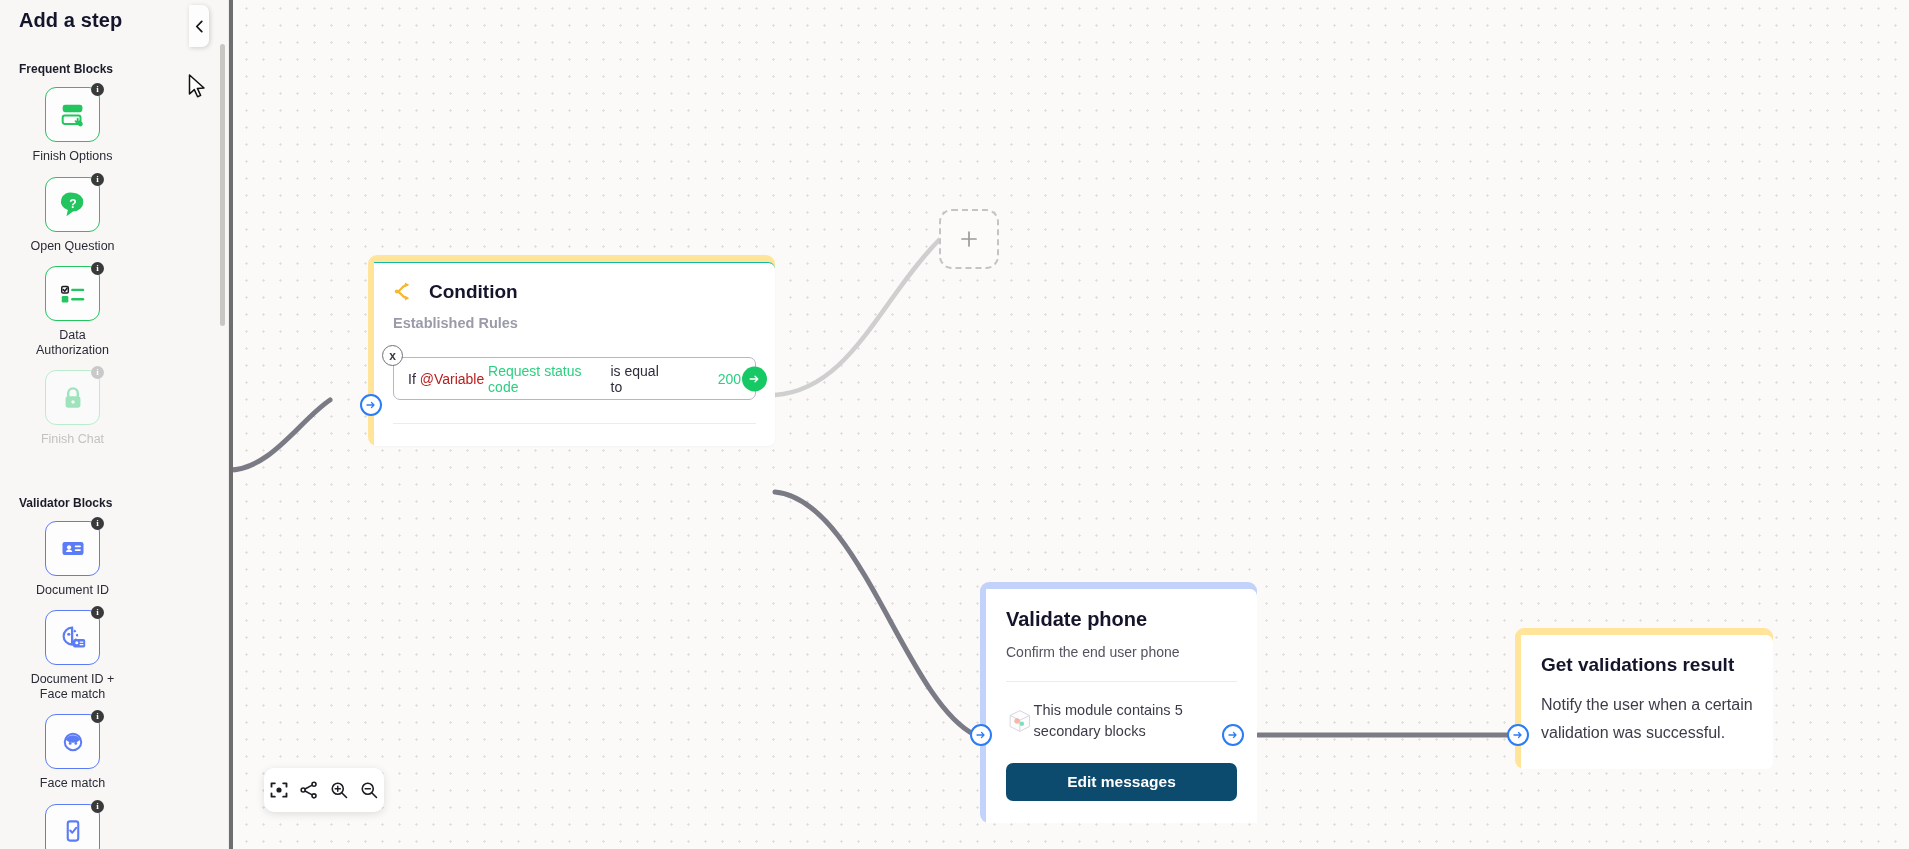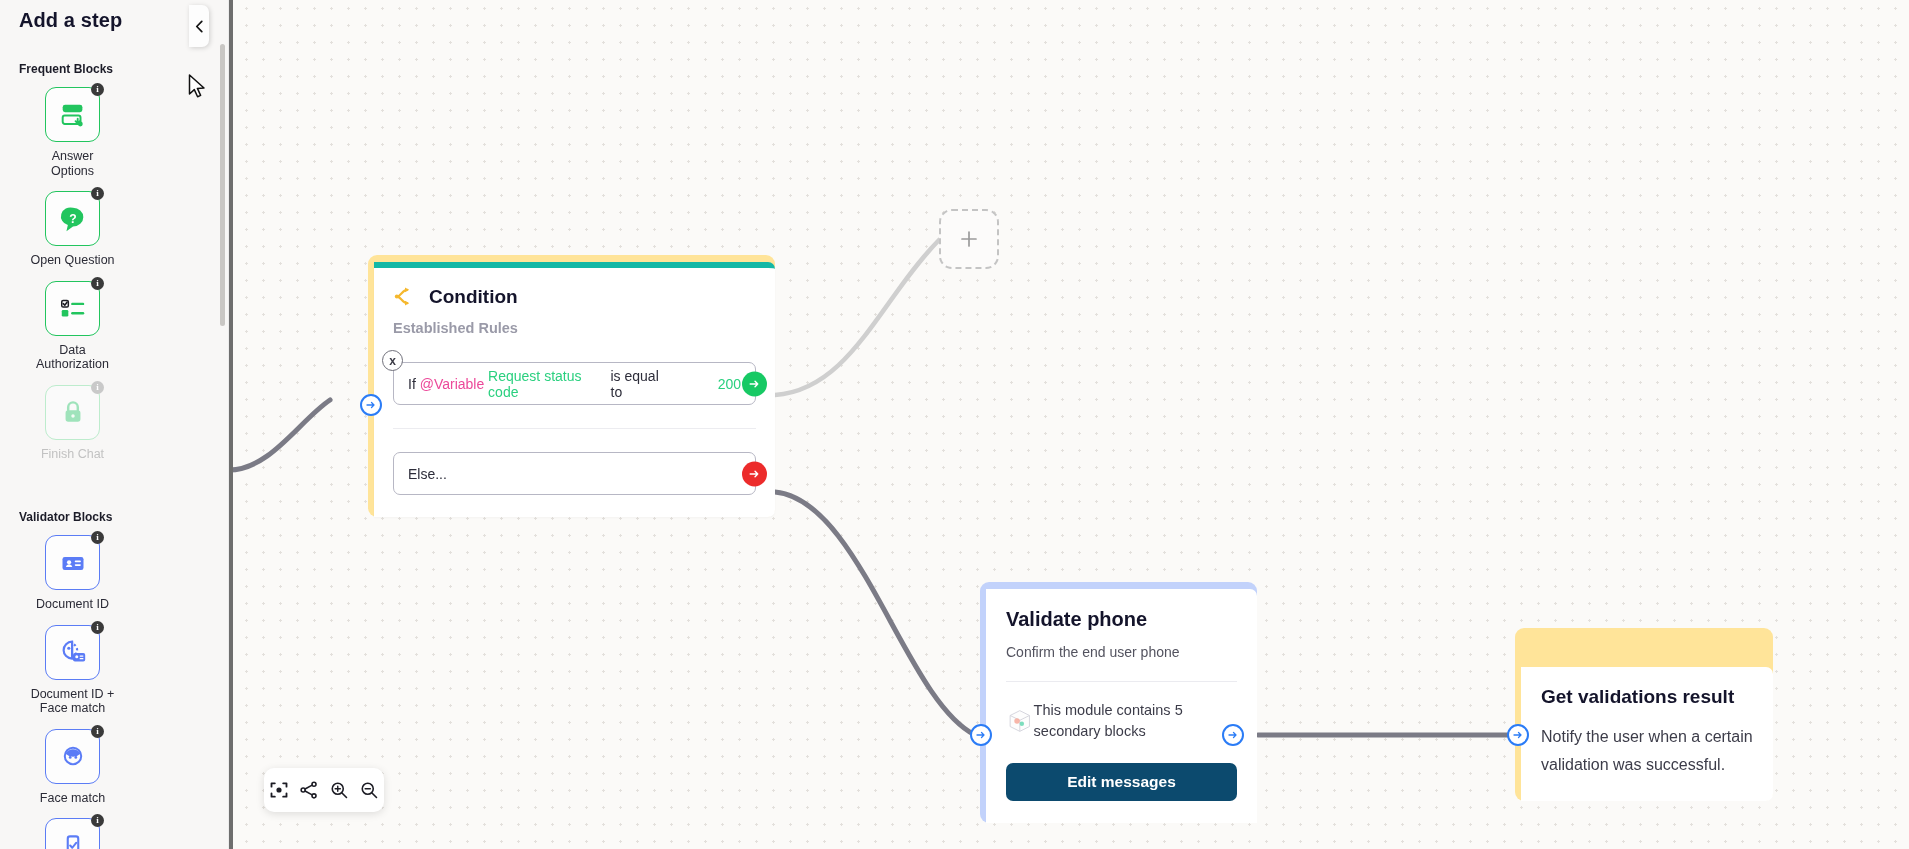--- a/index.html
+++ b/index.html
@@ -88,21 +88,21 @@
   
   .node { position: absolute; z-index: 10; }
 
   
   .cond {
     left: 368px; top: 255px; width: 407px;
     background: #ffe499; border-radius: 9px; padding-left: 6px; padding-top: 7px;
   }
   .cond-inner {
     background: #fff; border-radius: 0 7px 7px 0;
-    border-top: 6px solid #14b8a6;
+    border-top: 1px solid #14b8a6;
     padding: 17px 19px 22px 19px;
     box-shadow: 0 1px 2px rgba(0,0,0,.03);
   }
   .cond-head { display: flex; align-items: center; gap: 13px; }
   .cond-title { font-size: 19px; font-weight: bold; color: #14142b; }
   .cond-sub { font-size: 14.5px; font-weight: bold; color: #9a9aa8; margin-top: 12px; }
   .rule {
     position: relative; margin-top: 26px;
     border: 1.4px solid #b7b7c4; border-radius: 7px;
     height: 43px; display: flex; align-items: center; padding: 0 14px;
@@ -116,21 +116,21 @@
     display: flex; align-items: center; justify-content: center; line-height: 1;
   }
   .rule .arrow-o {
     position: absolute; right: -12px; top: 50%; transform: translateY(-50%);
     width: 25px; height: 25px; border-radius: 50%;
     display: flex; align-items: center; justify-content: center;
   }
   .arrow-o.green { background: #17c964; }
   .arrow-o.red   { background: #ec2b2b; }
   .tk-if   { color: #2d2d3a; }
-  .tk-var  { color: #ec4899; text-align: center; }
+  .tk-var  { color: #b91c1c; text-align: center; }
   .tk-grn  { color: #2ad07f; }
   .tk-op   { color: #2d2d3a; }
   .tk-val  { color: #2ad07f; margin-left: 44px; }
   .rule-sep { height: 1px; background: #ececf0; margin: 23px 0 0 0; }
   .rule.else { margin-top: 23px; color: #2d2d3a; }
 
   
   .anchor {
     position: absolute; width: 22px; height: 22px; border-radius: 50%;
     background: #fff; border: 2px solid #2b7cf6;
@@ -165,21 +165,21 @@
     font-size: 15.5px; font-weight: bold;
     display: flex; align-items: center; justify-content: center;
     width: 100%; border: none; cursor: pointer;
   }
 
   
   .gvr {
     left: 1515px; top: 628px; width: 258px;
     background: #ffe499; border-radius: 9px; padding-top: 7px; padding-left: 6px;
   }
-  .gvr-inner { background: #fff; border-radius: 0 7px 7px 0; padding: 19px 20px 22px 20px; margin-top: 32px; }
+  .gvr-inner { background: #fff; border-radius: 0 7px 7px 0; padding: 19px 20px 22px 20px; }
   .g-title { font-size: 19px; font-weight: bold; color: #14142b; line-height: 21px; }
   .g-sub { font-size: 16px; color: #3c3c49; margin-top: 16px; line-height: 28px; }
 
   
   .toolbar {
     position: absolute; left: 264px; top: 768px;
     width: 120px; height: 44px; border-radius: 10px;
     background: #fff; box-shadow: 0 2px 9px rgba(0,0,0,.12);
     display: flex; align-items: center; justify-content: space-around;
     z-index: 30;
@@ -233,28 +233,20 @@
         <span class="tk-val">200</span>
         <div class="arrow-o green">
           <svg width="13" height="13" viewBox="0 0 24 24">
             <path d="M4 12 H18 M13 7 L18 12 L13 17" stroke="#fff" stroke-width="2.6" fill="none" stroke-linecap="round" stroke-linejoin="round"></path>
           </svg>
         </div>
       </div>
 
       <div class="rule-sep"></div>
 
-      <div class="rule else">
-        <span>Else...</span>
-        <div class="arrow-o red">
-          <svg width="13" height="13" viewBox="0 0 24 24">
-            <path d="M4 12 H18 M13 7 L18 12 L13 17" stroke="#fff" stroke-width="2.6" fill="none" stroke-linecap="round" stroke-linejoin="round"></path>
-          </svg>
-        </div>
-      </div>
     </div>
   </div>
 
   <div class="anchor" style="left:360px; top:394px;">
     <svg width="12" height="12" viewBox="0 0 24 24">
       <path d="M4 12 H18 M13 7 L18 12 L13 17" stroke="#2b7cf6" stroke-width="2.6" fill="none" stroke-linecap="round" stroke-linejoin="round"></path>
     </svg>
   </div>
 
   <div class="node vphone">
@@ -342,21 +334,21 @@
       <div class="sb-item">
         <div class="sb-tile green">
           <div class="badge-i">i</div>
           <svg width="30" height="30" viewBox="0 0 32 32">
             <rect x="5" y="5" width="21" height="8" rx="2.6" fill="#22c55e"></rect>
             <rect x="5" y="16.5" width="19" height="9" rx="2.2" fill="none" stroke="#22c55e" stroke-width="2.1"></rect>
             <path d="M21 20 v4.5 M18.7 22.6 L21 25 L23.3 22.6" stroke="#22c55e" stroke-width="2" fill="none" stroke-linecap="round" stroke-linejoin="round"></path>
             <circle cx="23.8" cy="25.6" r="2.6" fill="#22c55e"></circle>
           </svg>
         </div>
-        <div class="sb-label">Answer Options</div>
+        <div class="sb-label">Finish Options</div>
       </div>
 
       <div class="sb-item">
         <div class="sb-tile green">
           <div class="badge-i">i</div>
           <svg width="30" height="30" viewBox="0 0 32 32">
             <path d="M16 4 A11 10 0 1 1 16 24 L9 29 L10.5 22.5 A10 9.5 0 0 1 16 4 Z" fill="#22c55e"></path>
             <text x="16" y="20" font-size="13" font-weight="bold" fill="#fff" text-anchor="middle" font-family="Liberation Sans, sans-serif">?</text>
           </svg>
         </div>

